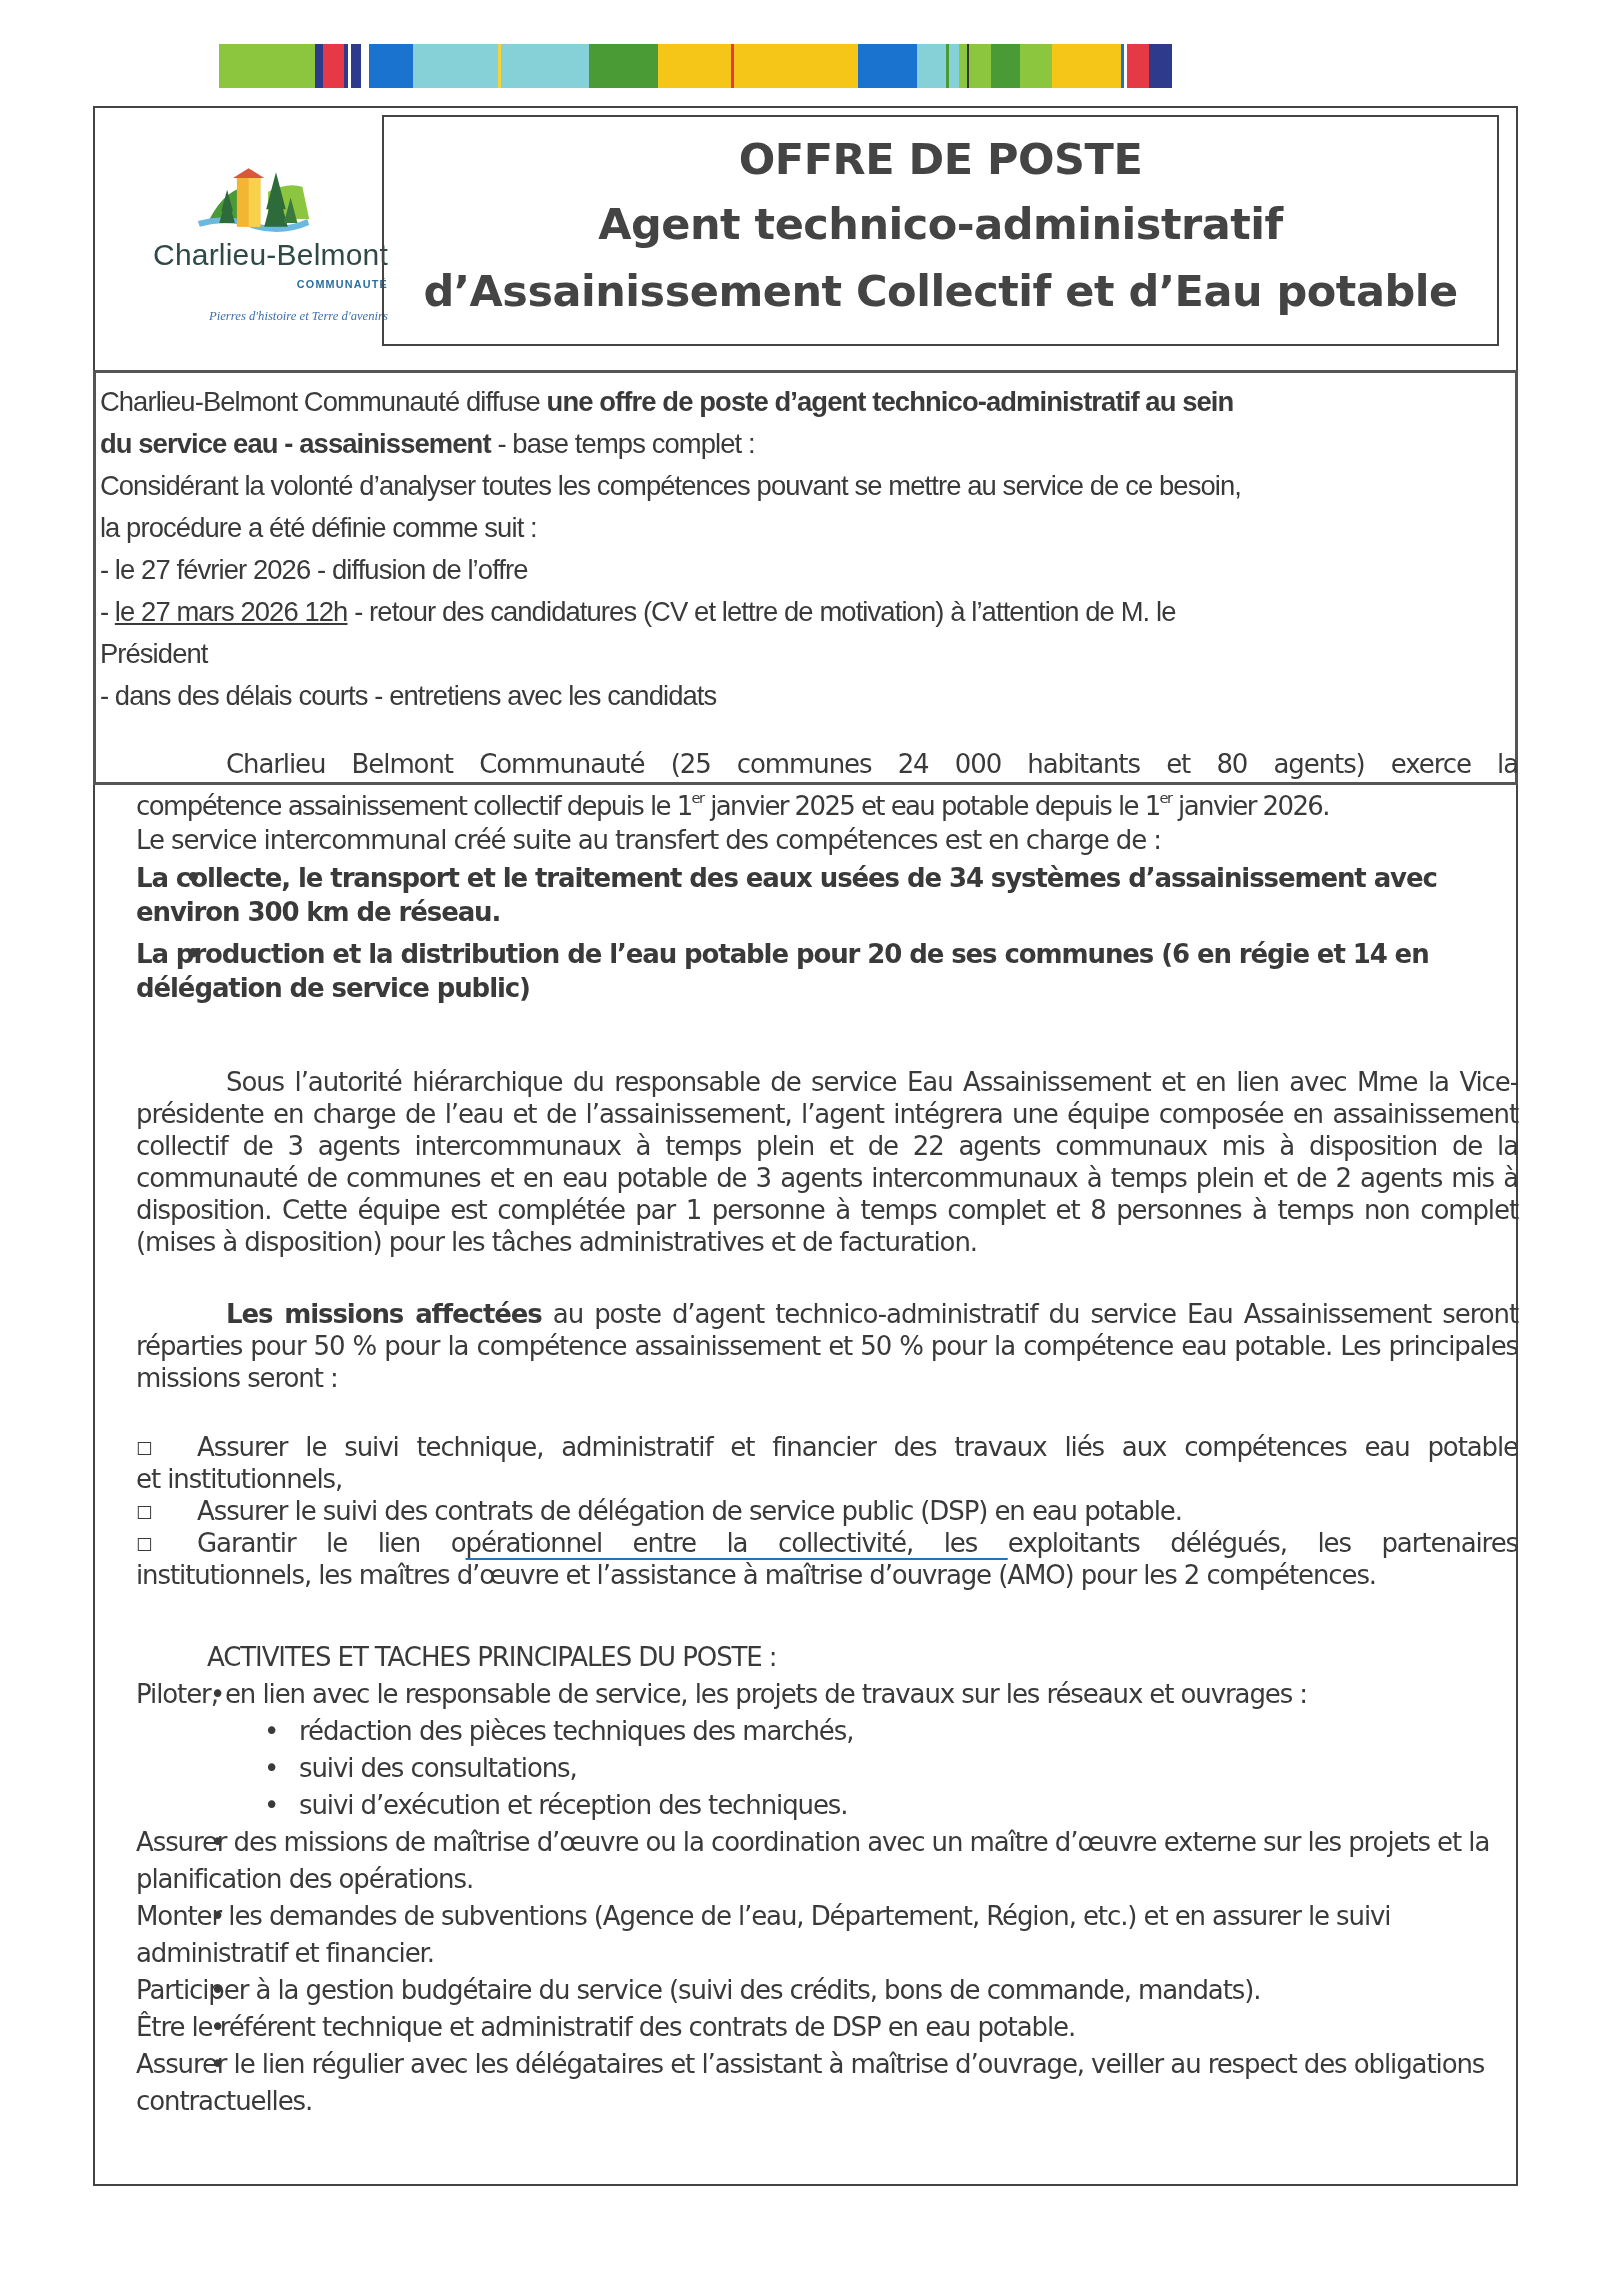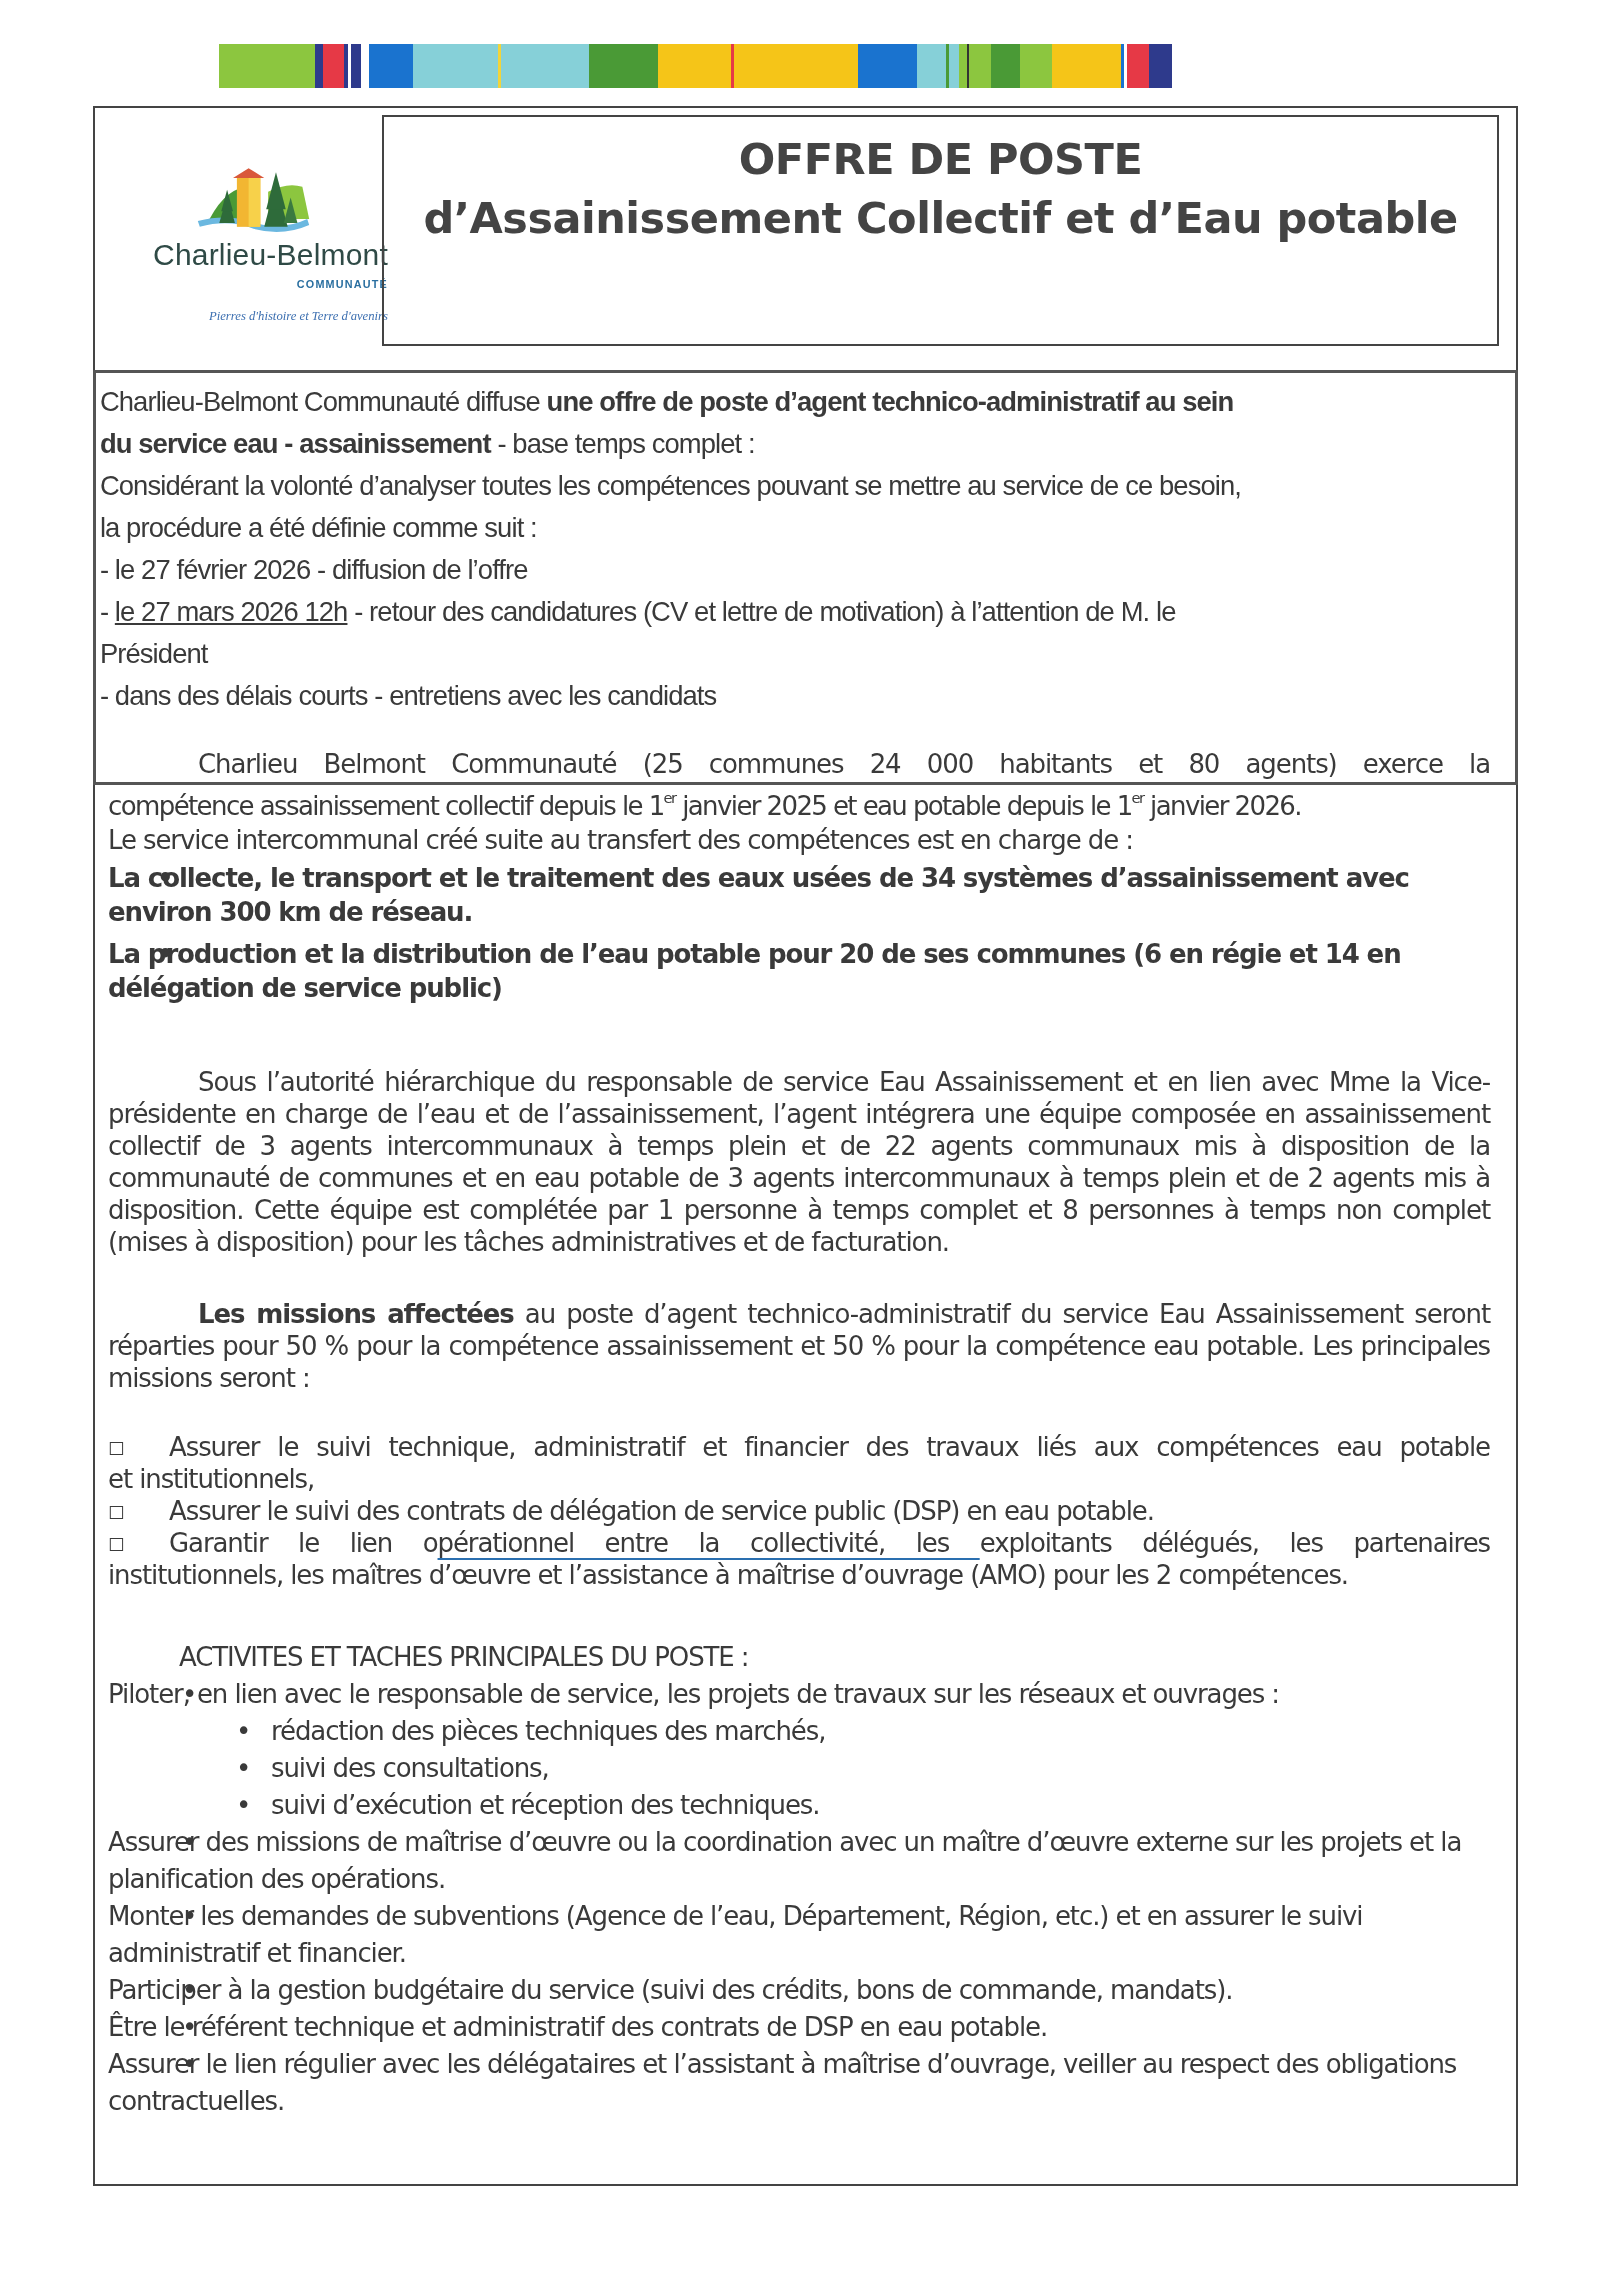--- a/index.html
+++ b/index.html
@@ -35,21 +35,21 @@
   .titlebox .t3 { font-size: 43px; line-height: 61px; font-weight: bold; letter-spacing: -0.5px; }
   .introbox {
     position: absolute; left: 93px; top: 370px; width: 1425px; height: 415px;
     border: 3.9px solid #555; box-sizing: border-box; padding: 7.8px 0 0 3.9px;
     font-family: Liberation Sans, sans-serif; font-size: 27.4px; line-height: 42px; color: #3a3a3a;
   }
   .introbox p { margin: 0; letter-spacing: -0.9px; white-space: nowrap; }
   .introbox b { font-weight: bold; }
   .introbox u { text-decoration: underline; }
   .body {
-    position: absolute; left: 108px; width: 1382px;
+    position: absolute; left: 136px; width: 1382px;
     font-family: "DejaVu Sans", sans-serif; font-size: 26px; line-height: 34px; color: #3a3a3a;
   }
   .body p { margin: 0; text-align: justify; }
   .indent { text-indent: 90px; }
   .tight { letter-spacing: -1.1px; }
   .bold { font-weight: bold; }
   ul.bul { margin: 0; padding: 0; list-style: none; }
   ul.bul li { position: relative; padding-left: 0; }
   .b1 li { padding-left: 90px; }
   .b1 li::before { content: "\2022"; position: absolute; left: 49px; top: 0; }
@@ -113,20 +113,21 @@
     <path d="M78 48 L88 10 L98 48 Z" fill="#2e6b3a"></path>
     <path d="M96 62 L103 36 L110 62 Z" fill="#3a7a40"></path>
   </svg>
   <div class="brand">Charlieu-Belmont</div>
   <div class="sub">COMMUNAUTÉ</div>
   <div class="tagline">Pierres d'histoire et Terre d'avenirs</div>
 </div>
 
 <div class="titlebox">
   <div class="t1">OFFRE DE POSTE</div>
+  <div class="t2">Agent technico-administratif</div>
   <div class="t3">d’Assainissement Collectif et d’Eau potable</div>
 </div>
 
 <div class="introbox">
   <p><span>Charlieu-Belmont Communauté diffuse </span><b>une offre de poste d’agent technico-administratif au sein</b></p>
   <p><b>du service eau - assainissement</b><span> - base temps complet :</span></p>
   <p>Considérant la volonté d’analyser toutes les compétences pouvant se mettre au service de ce besoin,</p>
   <p>la procédure a été définie comme suit :</p>
   <p>- le 27 février 2026 - diffusion de l’offre</p>
   <p><span>- </span><u>le 27 mars 2026 12h</u><span> - retour des candidatures (CV et lettre de motivation) à l’attention de M. le</span></p>

